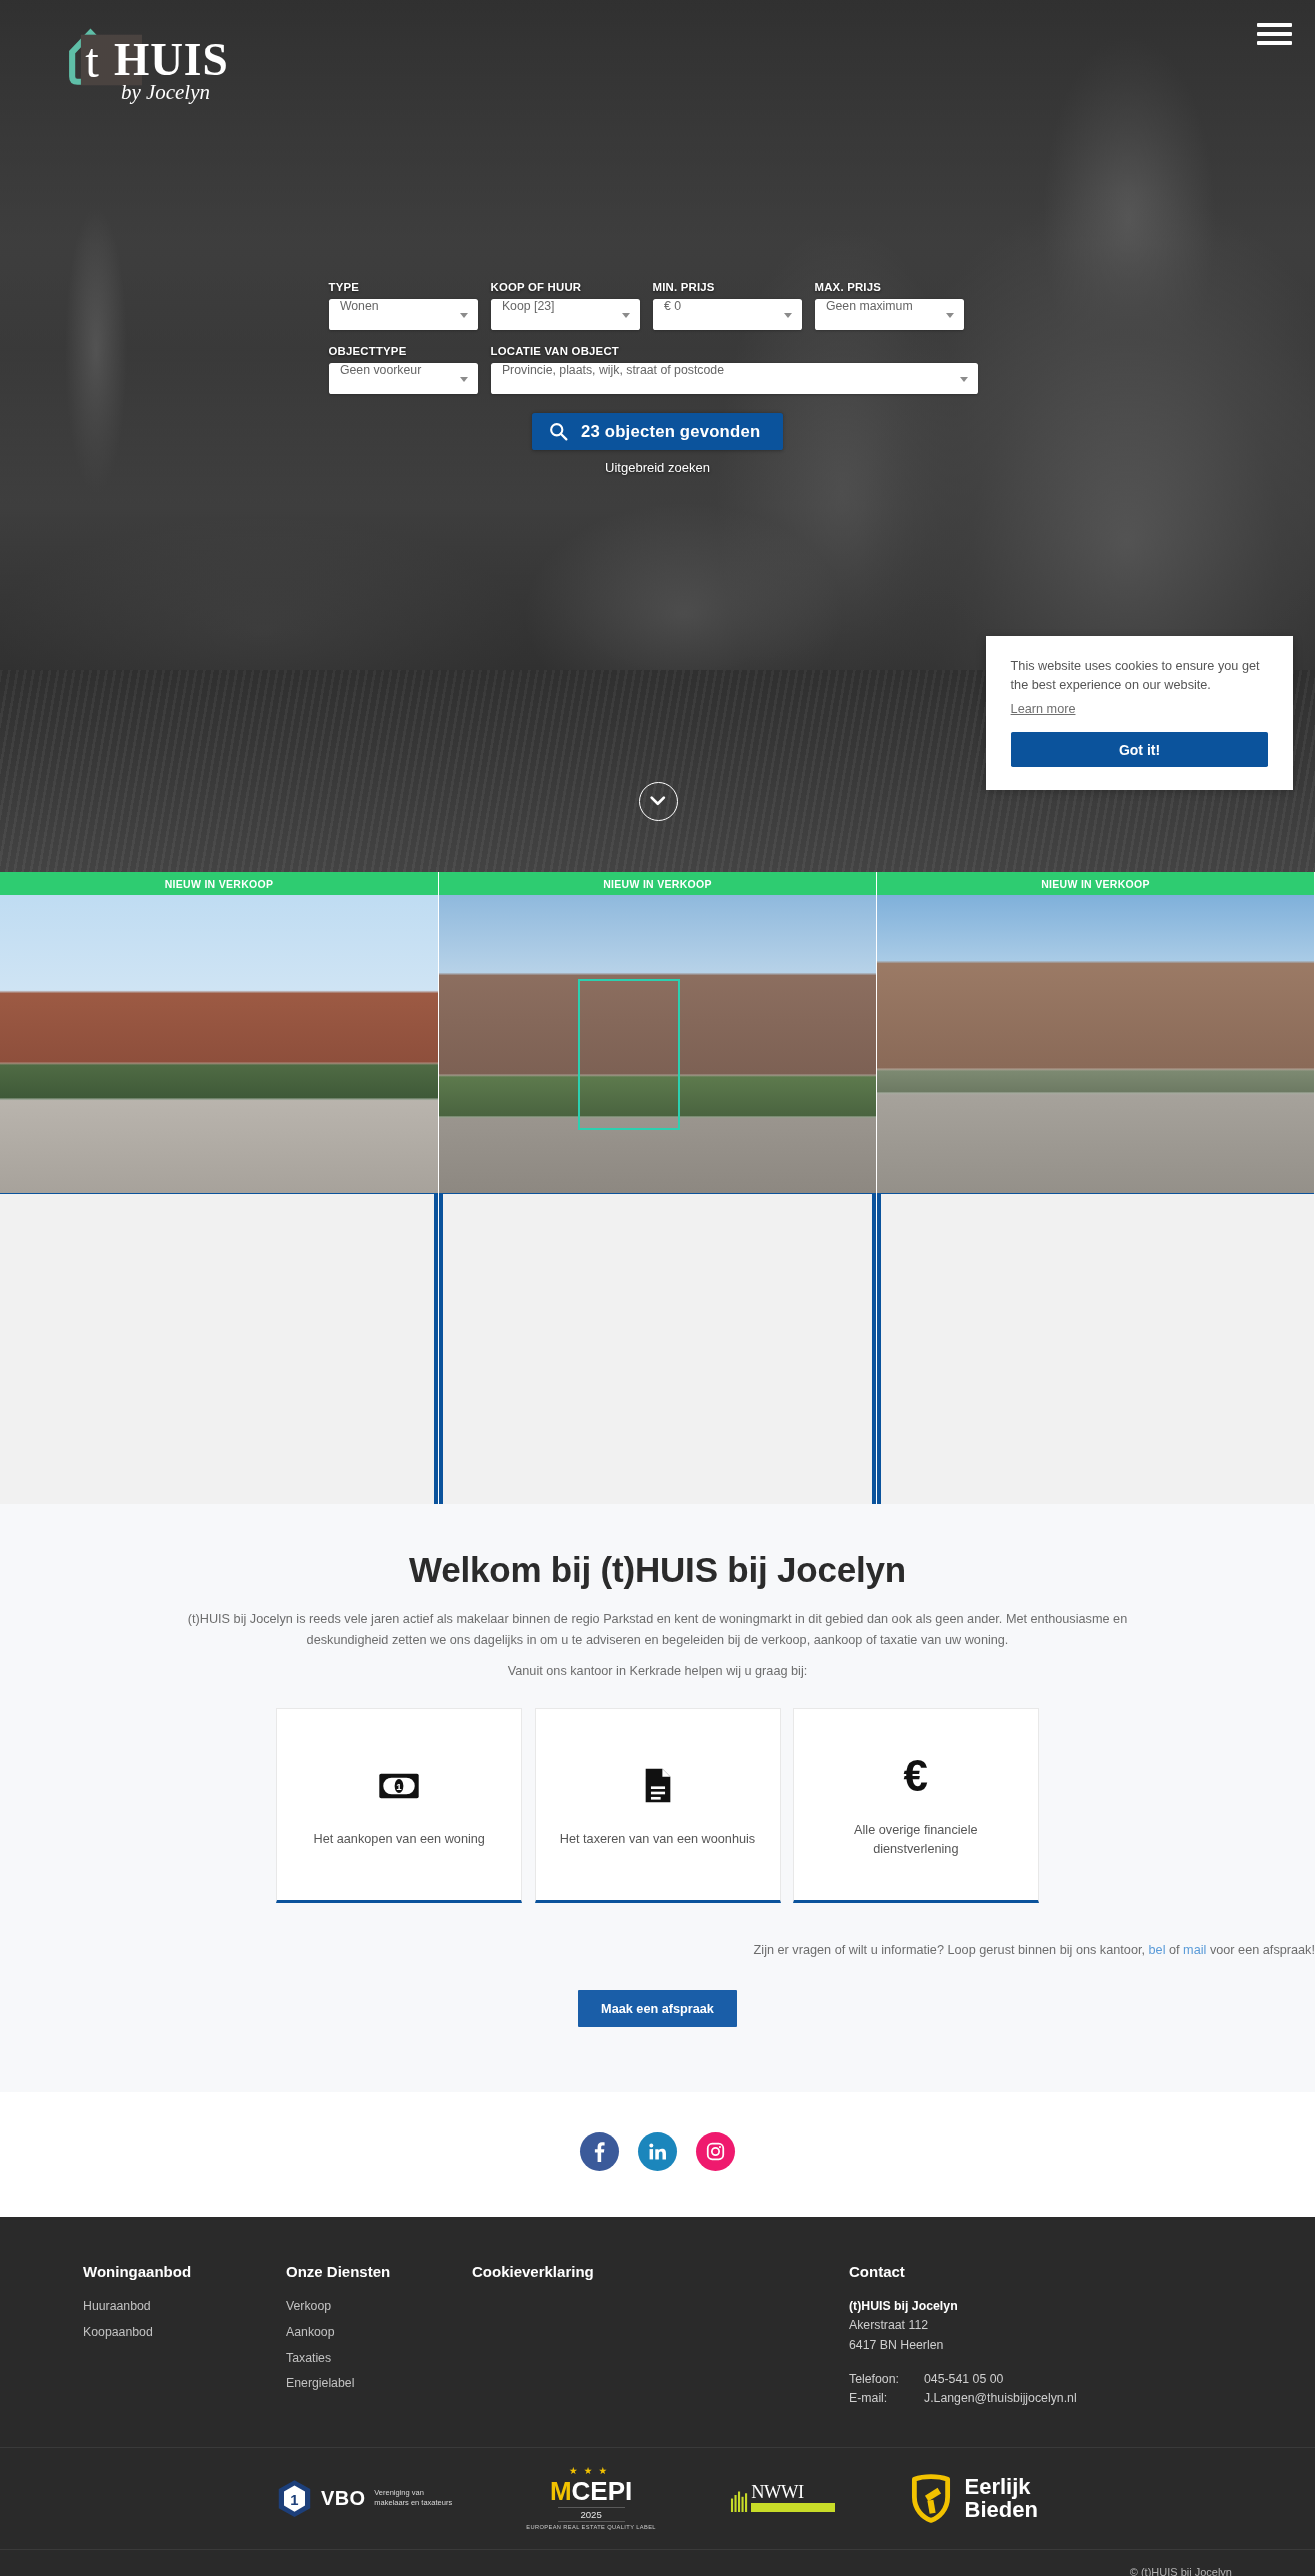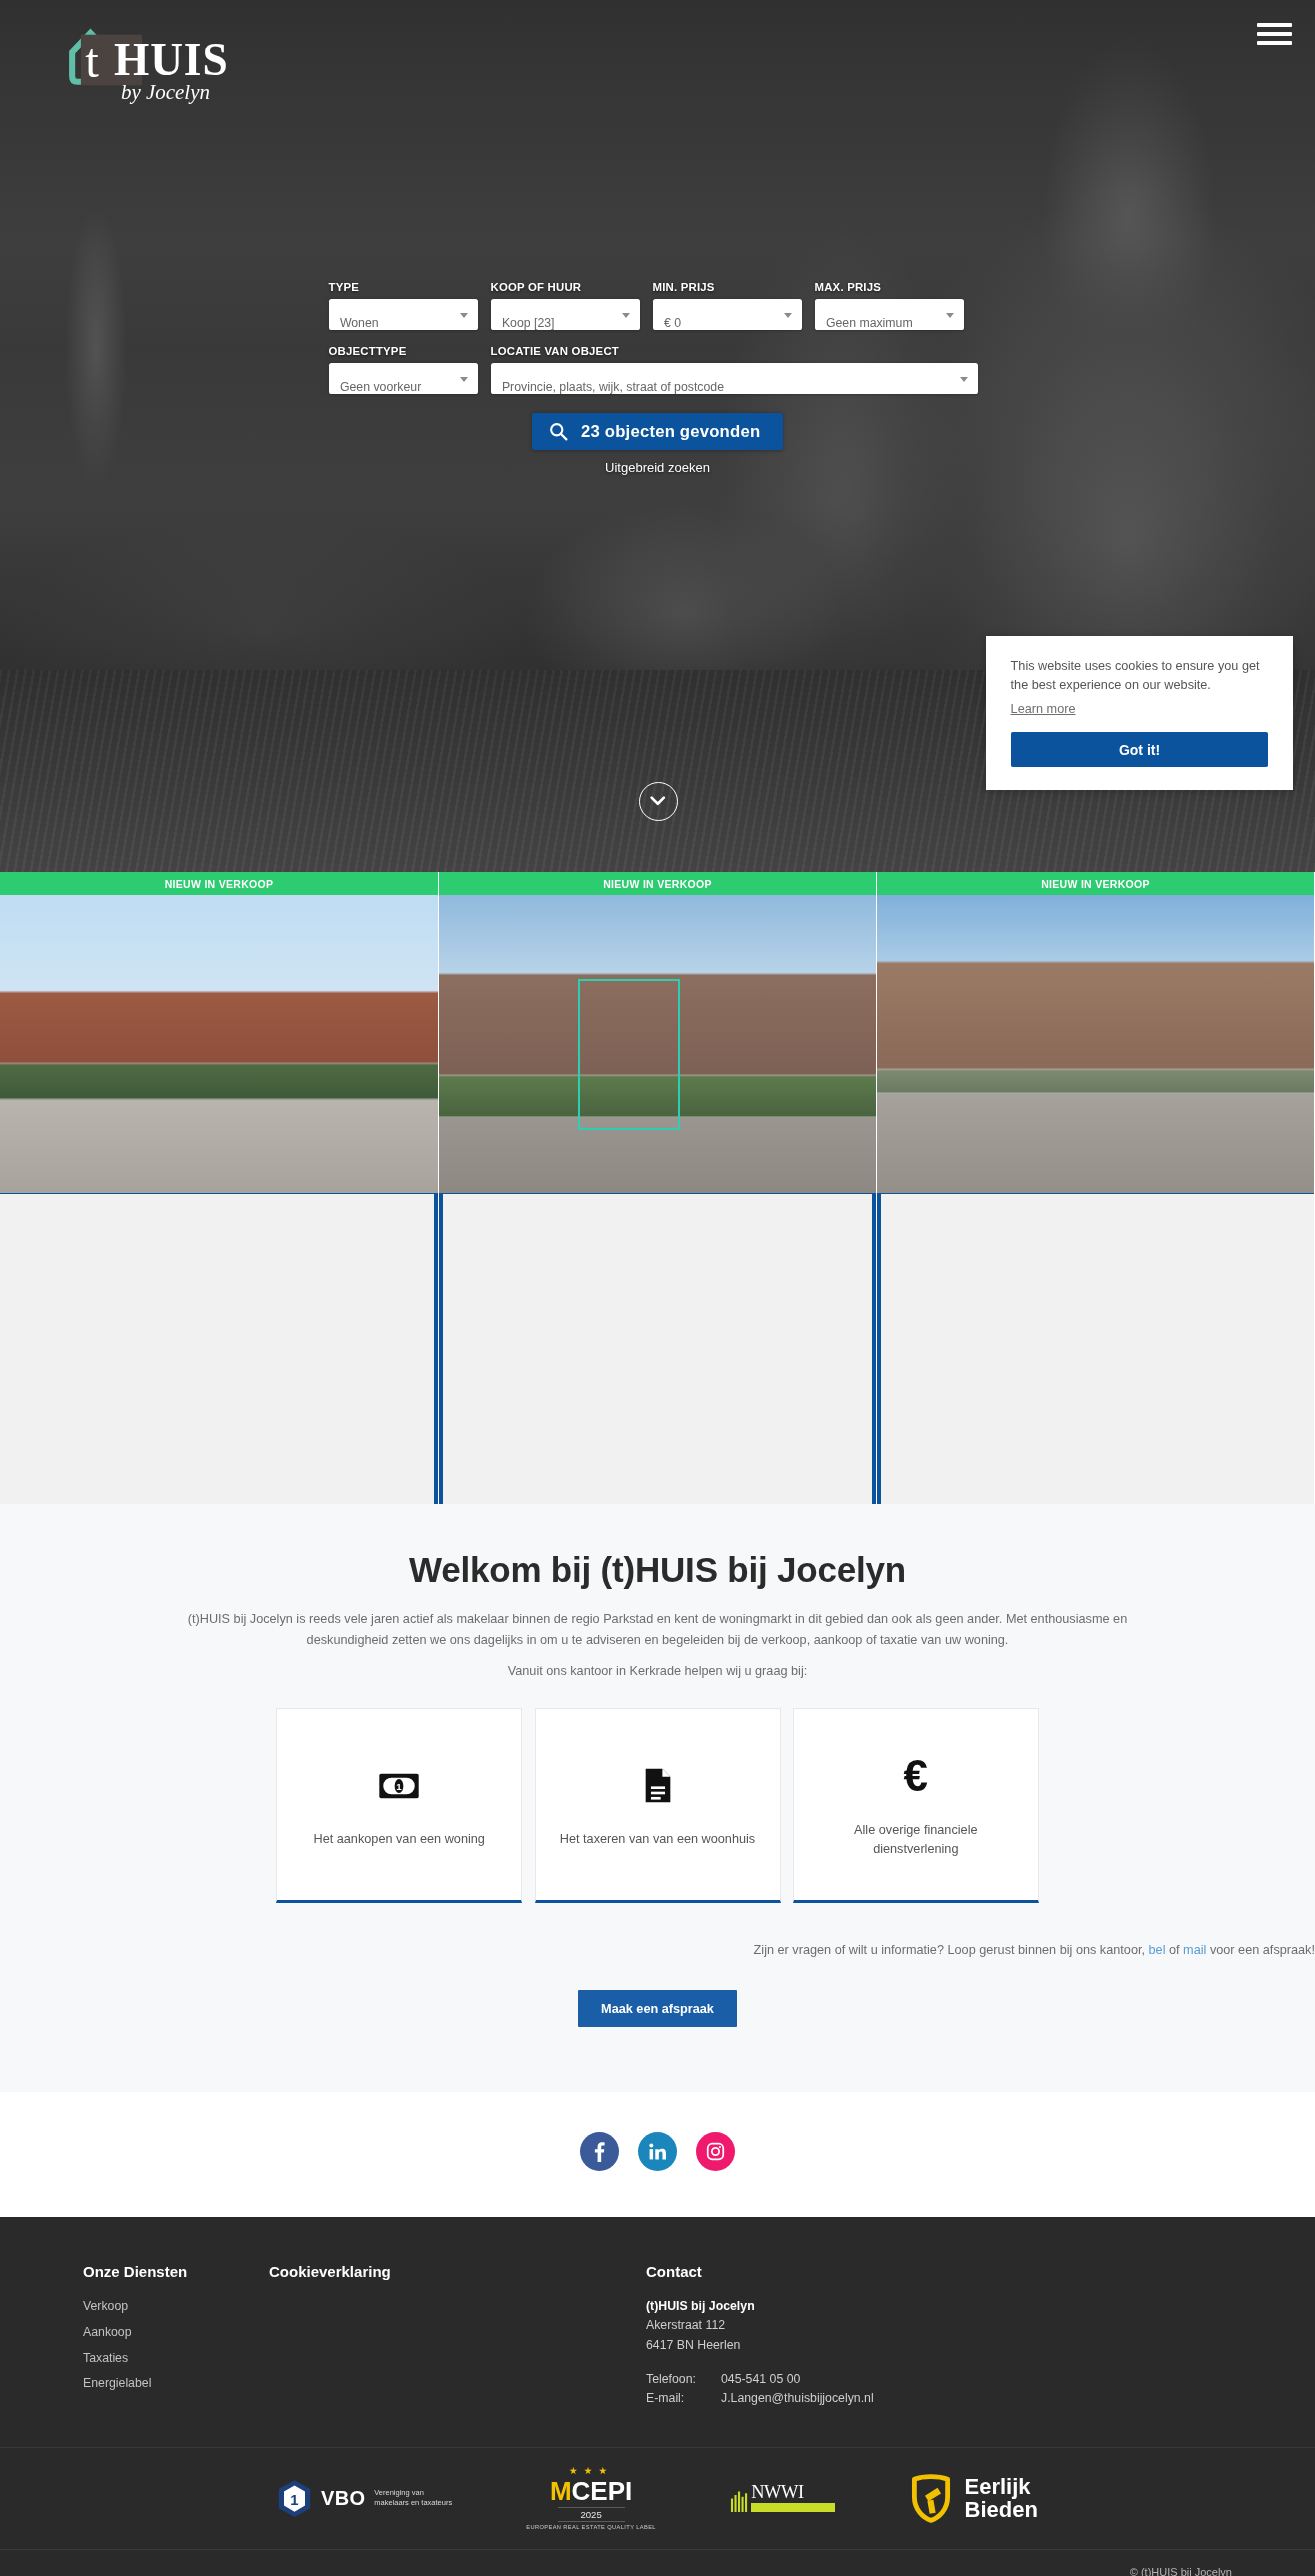--- a/index.html
+++ b/index.html
@@ -71,21 +71,21 @@
   .f-max    { width: 149px; }
   .f-obj    { width: 149px; }
   .f-loc    { width: 487px; }
   .field-label {
     color:#ffffff; font-size: 11.4px; font-weight: 700; letter-spacing: 0.2px;
     text-shadow: 0 0.9px 2.6px rgba(0,0,0,.65); margin-bottom: 6.1px; text-transform: uppercase;
     font-family:"Liberation Sans", sans-serif;
   }
   .select-box {
     position: relative; height: 31px; background:#fff; border-radius:2.6px;
-    display:flex; align-items:flex-end; padding: 0 26px 0 11.4px;
+    display:flex; align-items:flex-start; padding: 0 26px 0 11.4px;
     font-size: 12.3px; color:#666; white-space:nowrap; overflow:hidden;
     box-shadow: 0 0.9px 2.6px rgba(0,0,0,.25);
     cursor:pointer;
   }
   .select-box.wide { height: 31px; }
   .caret {
     position:absolute; right: 9.6px; top: 50%; margin-top:-1.8px;
     width:0;height:0;border-left:4.4px solid transparent;border-right:4.4px solid transparent;
     border-top:5.3px solid #8b8b8b;
   }
@@ -430,20 +430,27 @@
         <rect x="2.2" y="2.2" width="19.6" height="19.6" rx="5.6" fill="none" stroke="#fff" stroke-width="2.2"></rect>
         <circle cx="12" cy="12" r="4.6" fill="none" stroke="#fff" stroke-width="2.2"></circle>
         <circle cx="17.6" cy="6.4" r="1.35" fill="#fff"></circle>
       </svg>
     </a>
   </section>
 
   <footer class="footer">
     <div class="footer-inner">
 
+      <div class="fcol fcol-1">
+        <h3>Woningaanbod</h3>
+        <ul>
+          <li><a>Huuraanbod</a></li>
+          <li><a>Koopaanbod</a></li>
+        </ul>
+      </div>
 
       <div class="fcol fcol-2">
         <h3>Onze Diensten</h3>
         <ul>
           <li><a>Verkoop</a></li>
           <li><a>Aankoop</a></li>
           <li><a>Taxaties</a></li>
           <li><a>Energielabel</a></li>
         </ul>
       </div>

